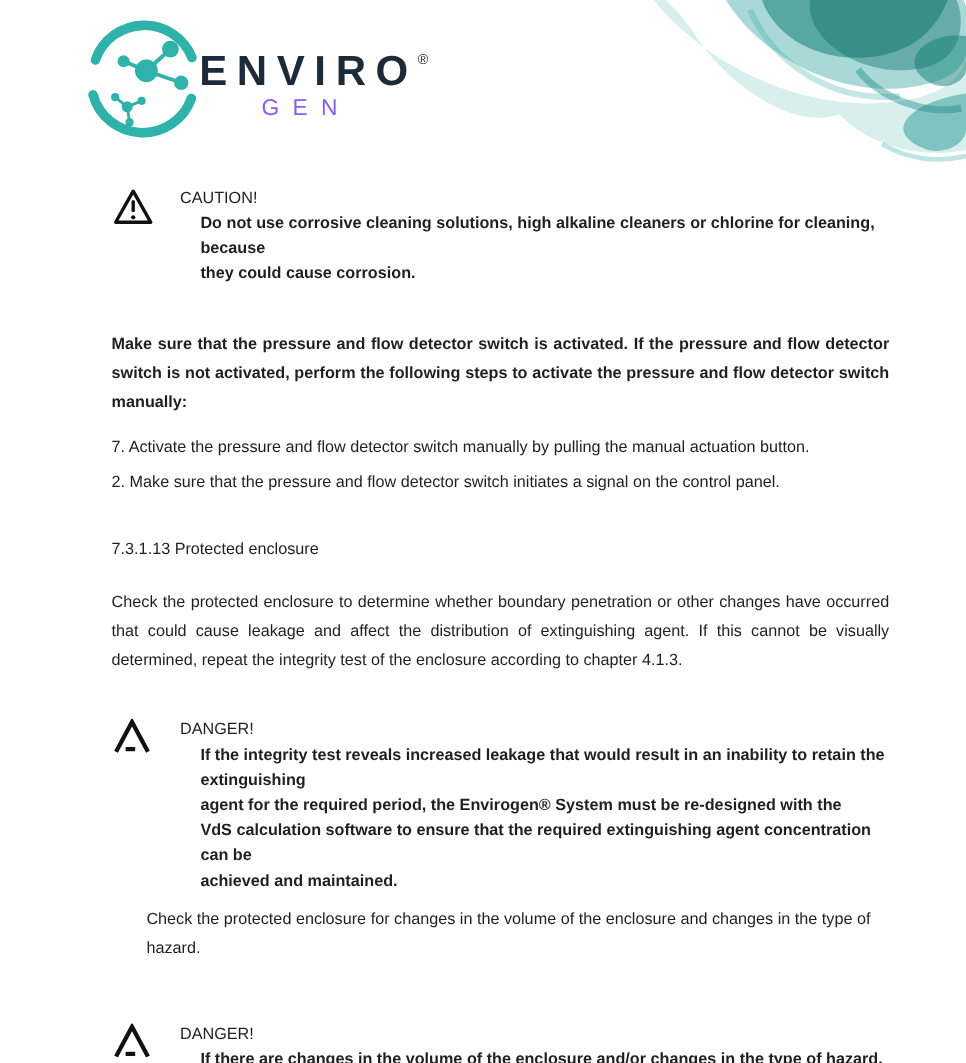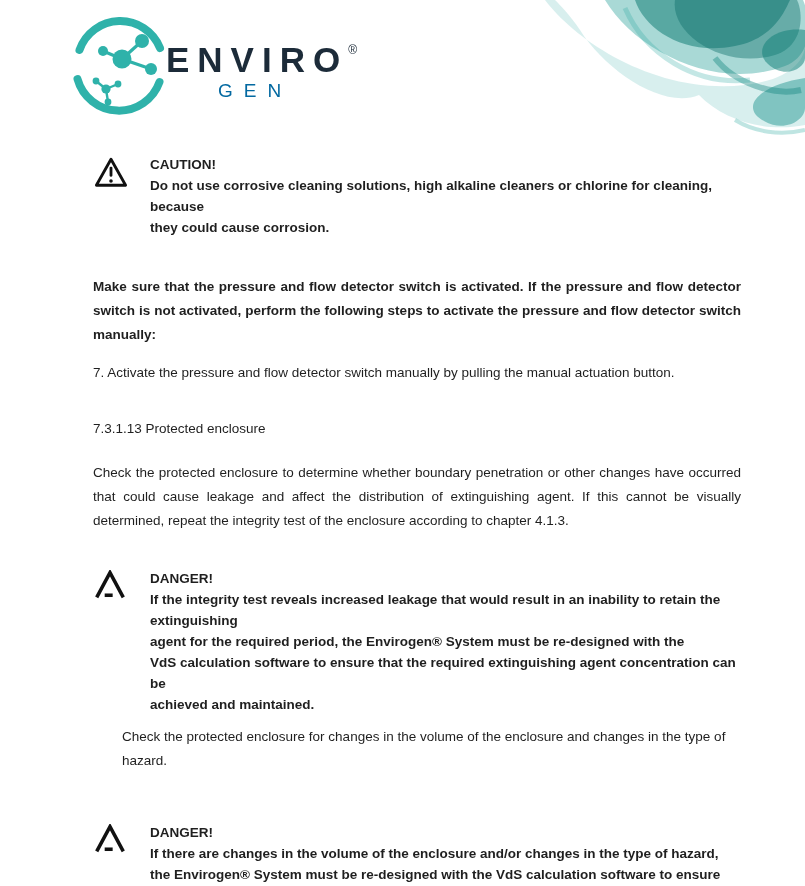--- a/index.html
+++ b/index.html
@@ -16,36 +16,36 @@
   
   .logo { position:absolute; left:66px; top:12px; display:flex; align-items:flex-start; z-index:2; }
   .logo-mark { width:106px; height:106px; flex:none; }
   .logo-word { margin-left:-6px; padding-top:30px; }
   .logo-main {
     font-size:35px; font-weight:bold; letter-spacing:8px;
     color:#1c2b39; line-height:1;
   }
   .logo-reg { font-size:12px; vertical-align:18px; letter-spacing:0; font-weight:normal; }
   .logo-sub {
-    font-size:19px; letter-spacing:11px; color:#0369a1;
+    font-size:19px; letter-spacing:11px; color:#8b5cf6;
     margin-top:4px; margin-left:52px; line-height:1;
   }
 
   
   .smoke { position:absolute; top:0; right:0; width:320px; height:140px; z-index:1; }
 
   
   .content { position:absolute; left:93px; top:142px; width:648px; z-index:2; }
 
   .notice { display:flex; }
   .notice-icon { width:57px; flex:none; padding-top:2px; }
   .notice-icon svg { display:block; }
   .notice-body { font-size:13.5px; font-weight:bold; line-height:21px; }
-  .notice-title { font-weight:bold; }
-  .pre { white-space:pre-line; }
+  .notice-title { font-weight:normal; }
+  .pre { white-space:pre-line;margin-left:17px; }
 
   .notice-caution { margin-top:12px; }
   .para { font-size:13.5px; line-height:24px; text-align:justify; }
   .para-intro { margin-top:37px;font-weight:bold; }
   .step { font-size:13.5px; line-height:24px; margin-top:5px; }
   .steps { margin-top:5px; }
   .section-heading { font-size:13.5px; font-weight:normal; line-height:24px; margin-top:32px; }
   .section-body { margin-top:20px; }
   .notice-danger-1 { margin-top:35px; }
   .para-check { margin-top:10px; text-align:left;margin-left:29px; }
@@ -124,20 +124,21 @@
         <div class="notice-title">CAUTION!</div>
         <div class="pre">Do not use corrosive cleaning solutions, high alkaline cleaners or chlorine for cleaning, because
 they could cause corrosion.</div>
       </div>
     </div>
 
     <p class="para para-intro">Make sure that the pressure and flow detector switch is activated. If the pressure and flow detector switch is not activated, perform the following steps to activate the pressure and flow detector switch manually:</p>
 
     <div class="steps">
       <div class="step">7. Activate the pressure and flow detector switch manually by pulling the manual actuation button.</div>
+      <div class="step">2. Make sure that the pressure and flow detector switch initiates a signal on the control panel.</div>
     </div>
 
     <div class="section-heading">7.3.1.13 Protected enclosure</div>
 
     <p class="para section-body">Check the protected enclosure to determine whether boundary penetration or other changes have occurred that could cause leakage and affect the distribution of extinguishing agent. If this cannot be visually determined, repeat the integrity test of the enclosure according to chapter 4.1.3.</p>
 
     <div class="notice notice-danger-1">
       <span class="notice-icon">
         <svg viewBox="0 0 38 35" width="34" height="31">
           <path d="M4 31 L19 3 L34 31" fill="none" stroke="#111" stroke-width="4" stroke-linejoin="miter"></path>

